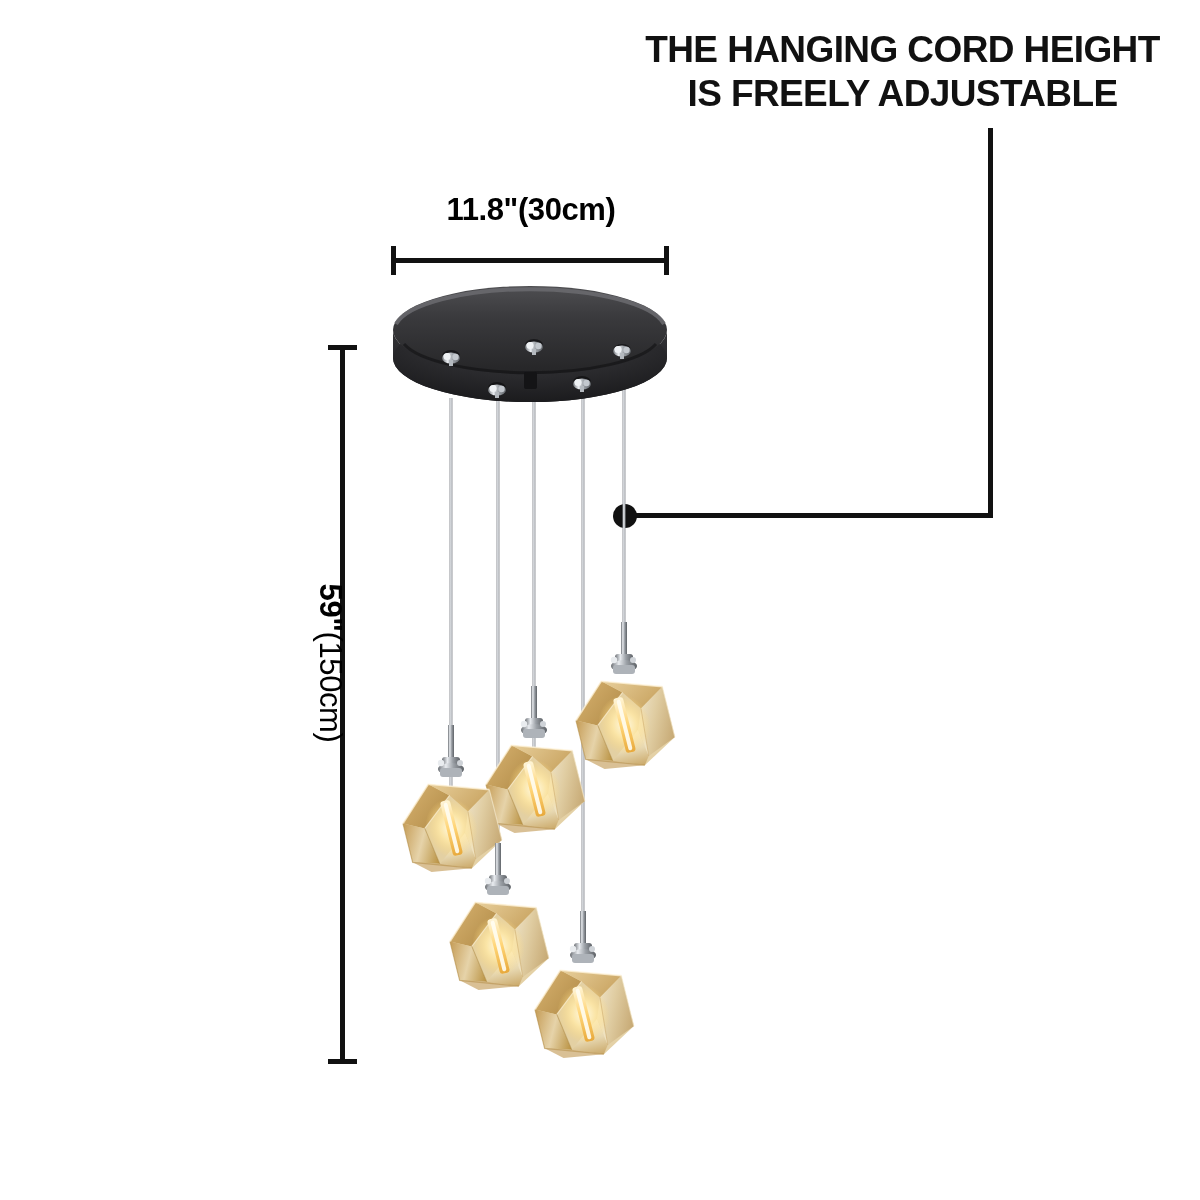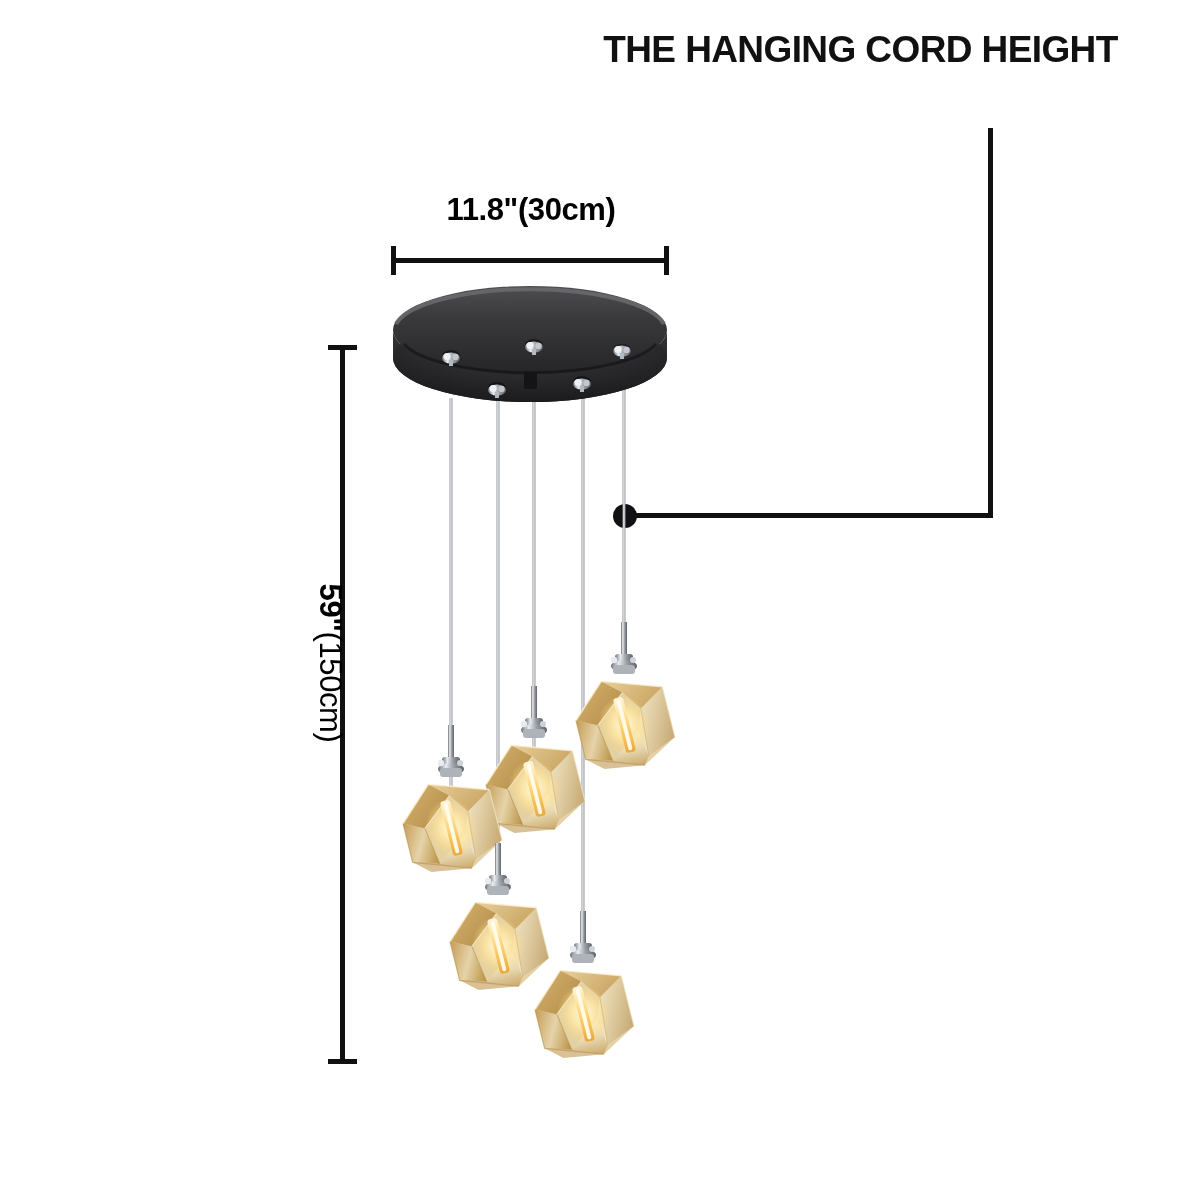--- a/index.html
+++ b/index.html
@@ -3,21 +3,21 @@
 <meta charset="utf-8">
 <style>
   html,body{margin:0;padding:0;background:#ffffff;}
   body{width:1200px;height:1200px;position:relative;overflow:hidden;
        font-family:"Liberation Sans",sans-serif;color:#000;}
 
   .stage{position:absolute;inset:0;}
 
   
   .headline{
-    position:absolute; left:568px; top:28px; width:585px;
+    position:absolute; left:610px; top:28px; width:585px;
     text-align:center; font-size:37px; font-weight:bold;
     letter-spacing:-0.6px; line-height:1.18; color:#111;
   }
   .headline .l2{display:block;}
 
   
   .callout-v{position:absolute;left:988px;top:128px;width:5px;height:390px;background:#111;}
   .callout-h{position:absolute;left:626px;top:513px;width:367px;height:5px;background:#111;}
   .callout-dot{position:absolute;left:613px;top:504px;width:24px;height:24px;border-radius:50%;background:#111;}
 
@@ -42,20 +42,21 @@
   
   .lamp{position:absolute;left:0;top:0;width:1200px;height:1200px;}
 </style>
 </head>
 <body>
 
 <div class="stage">
 
   <div class="headline">
     <span>THE HANGING CORD HEIGHT</span>
+    <span class="l2">IS FREELY ADJUSTABLE</span>
   </div>
 
   <div class="callout-v"></div>
   <div class="callout-h"></div>
   <div class="callout-dot"></div>
 
   <div class="w-label">
     <b>11.8"</b><span class="unit">(30cm)</span>
   </div>
   <div class="w-line"></div>

